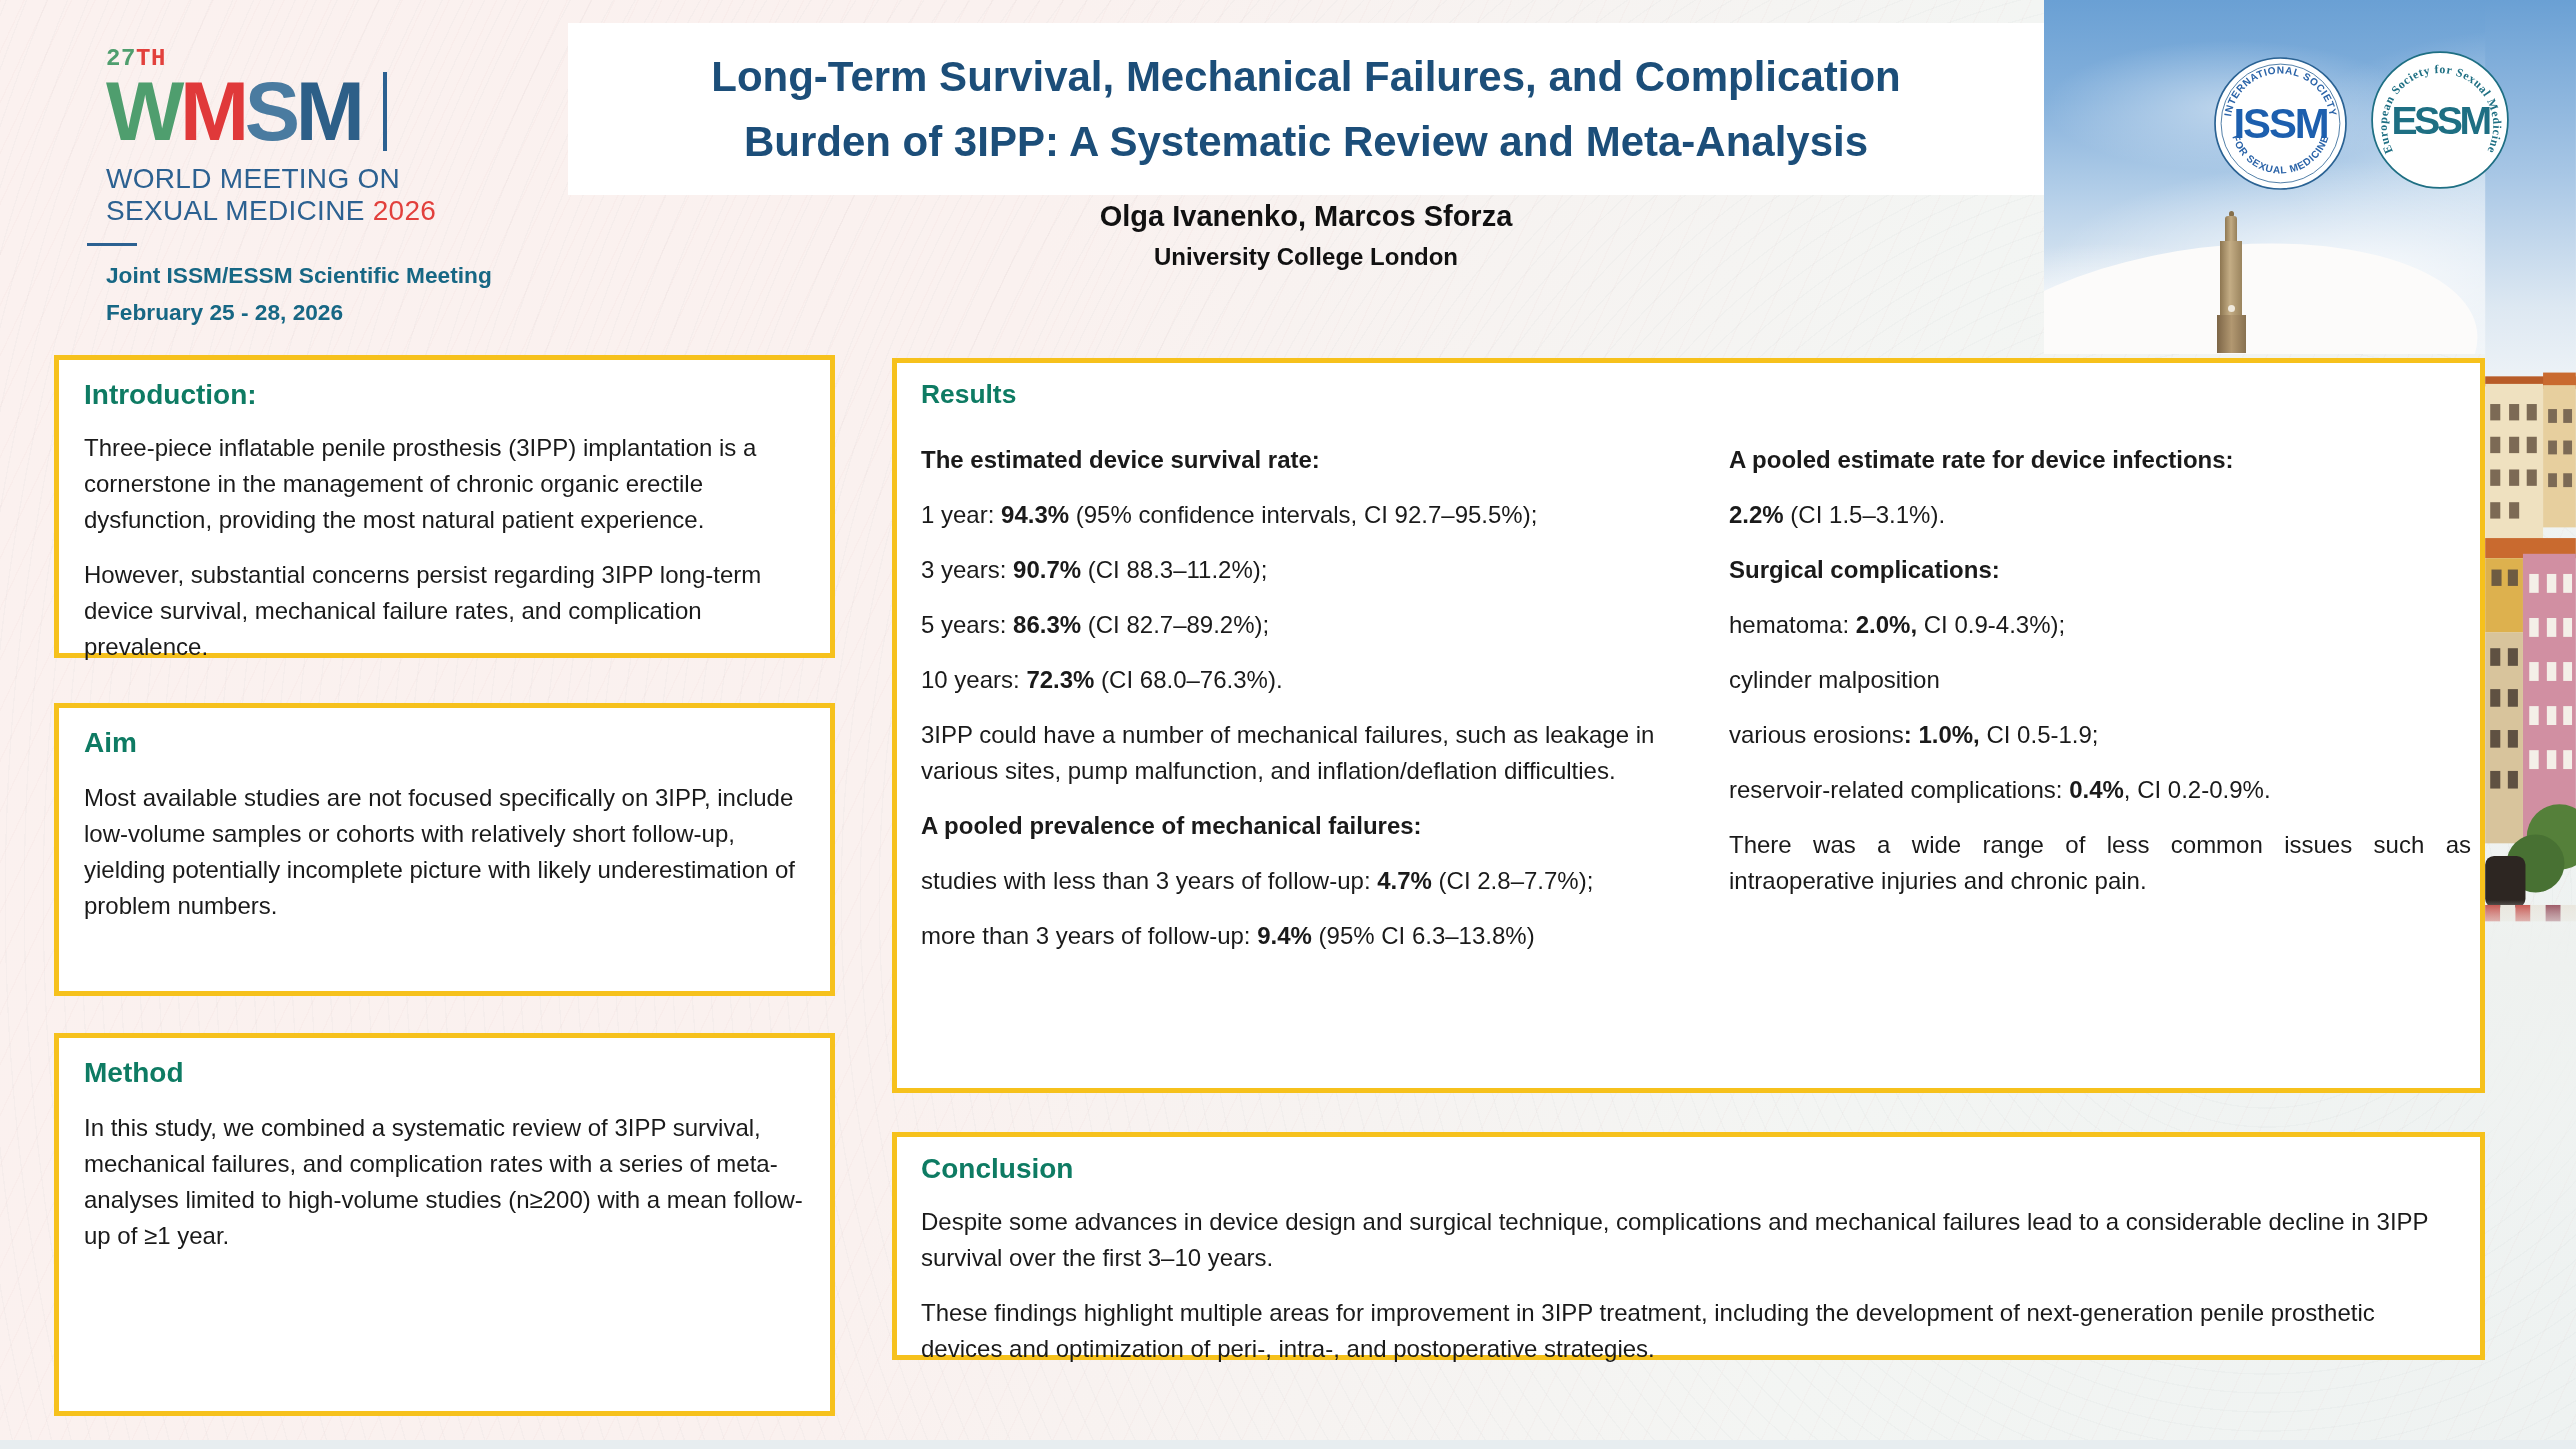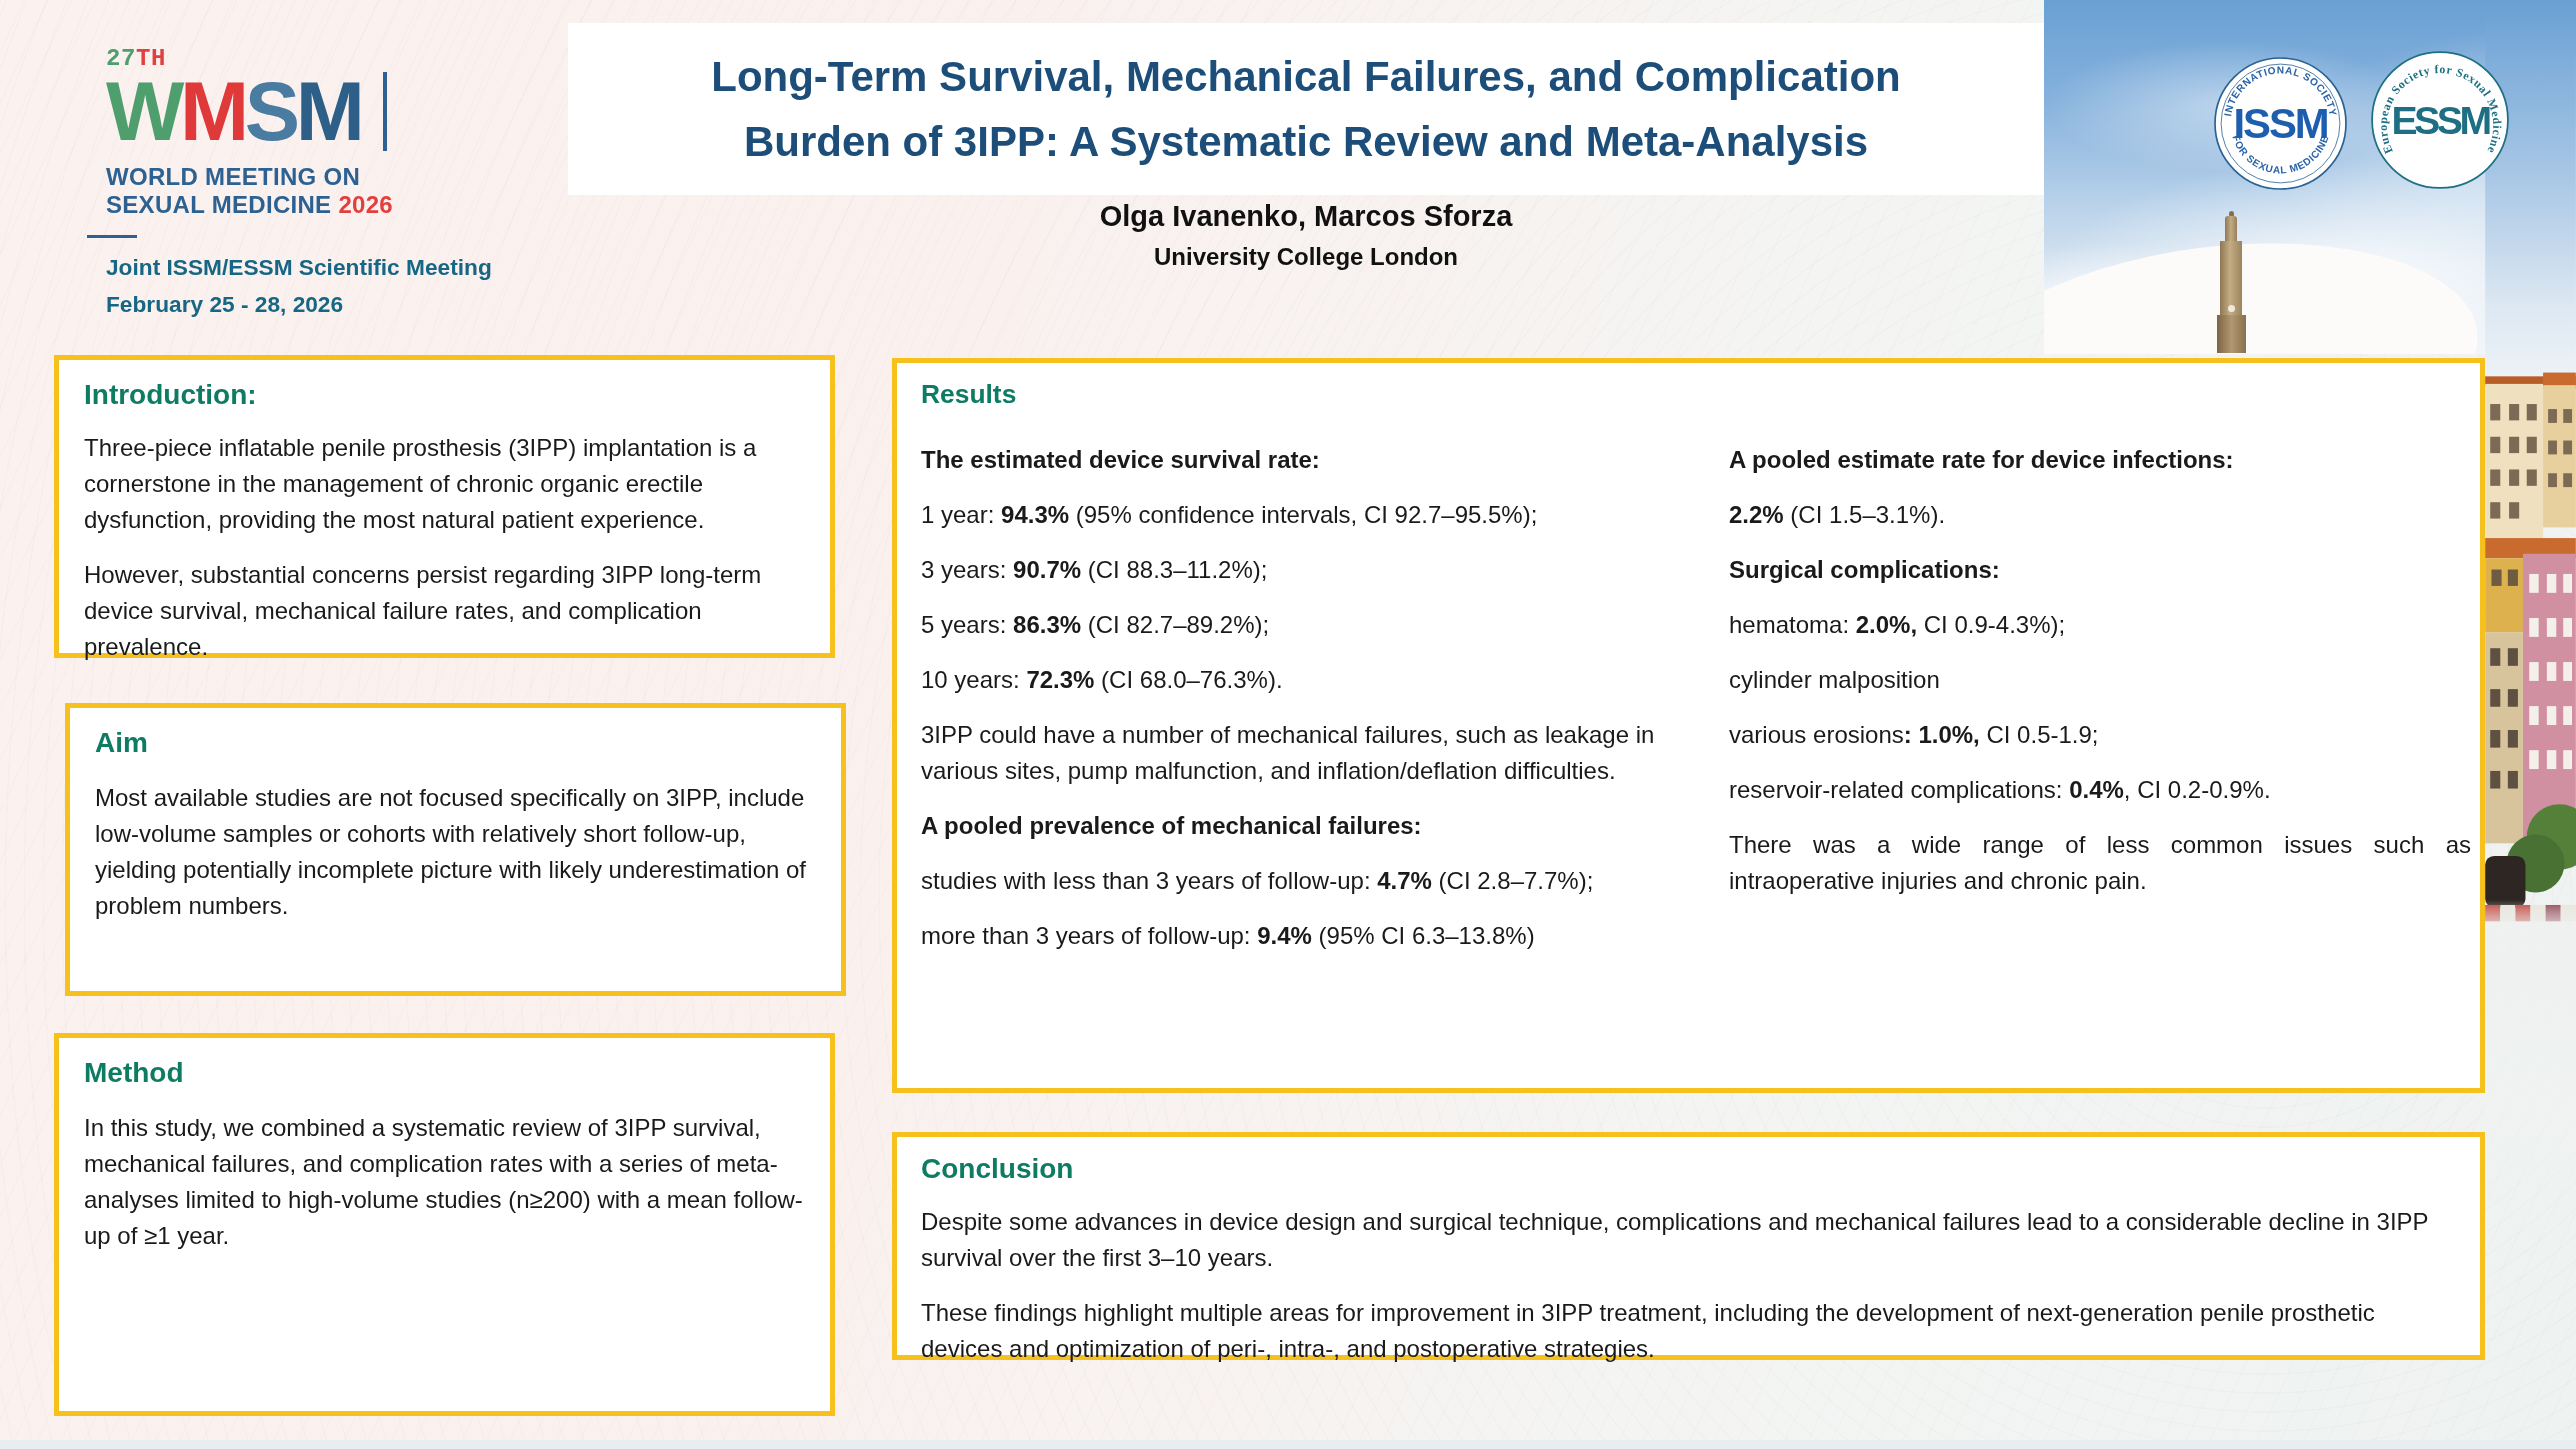--- a/index.html
+++ b/index.html
@@ -57,40 +57,40 @@
   .essm-center{ font-family:"Liberation Sans",sans-serif; font-size:56px; font-weight:bold; fill:#1e6f83; letter-spacing:-5px; }
 
   
   .brand { position:absolute; left:106px; top:45px; z-index:4; }
   .edition { font-size:24px; font-weight:bold; letter-spacing:0.6px;font-family:Liberation Mono, monospace; }
   .green { color:#4f9e6e; } .red { color:#e2403c; }
   .wordmark-row { display:flex; align-items:flex-start; margin-top:-2.5px; }
   .wordmark { font-size:83px; font-weight:bold; letter-spacing:-4.4px; line-height:1; }
   .wm-w { color:#4f9e6e; } .wm-m1 { color:#e0393a; } .wm-s { color:#4a7ba0; } .wm-m2 { color:#2d5f88; }
   .vbar { width:3.8px; height:79px; background:#2c6191; margin-left:22.7px; margin-top:2.5px; }
-  .brand-line1, .brand-line2 { font-size:24px; font-weight:bold; color:#2c6191; letter-spacing:0.3px; }
+  .brand-line1, .brand-line2 { font-size:28px; font-weight:normal; color:#2c6191; letter-spacing:0.3px; }
   .brand-line1 { margin-top:10px; }
   .brand-divider { width:50px; height:3.1px; background:#2c6191; margin:16.4px 0 0 -19px; }
   .brand-meeting { font-size:22.7px; font-weight:bold; color:#176784; margin-top:16.4px; }
   .brand-dates   { font-size:22.7px; font-weight:bold; color:#176784; margin-top:10px; }
 
   
   .titlebox {
     position:absolute; left:568px; top:23px; width:1476px; height:172px; background:#ffffff; z-index:4;
     display:flex; flex-direction:column; justify-content:center; text-align:center;
   }
   .title-line { font-size:42px; font-weight:bold; color:#1c4e79; line-height:1.55; }
   .authors-wrap { position:absolute; left:568px; top:200px; width:1476px; text-align:center; z-index:4; }
   .authors { font-size:29px; font-weight:bold; color:#111; }
   .affiliation { font-size:24px; font-weight:bold; color:#111; margin-top:10px; }
 
   
   .box { position:absolute; background:#ffffff; border:5px solid #f6c11c; box-sizing:border-box; z-index:4; }
   .intro  { left:54px;  top:355px;  width:781px; height:303px; padding:19px 25px; }
-  .aim    { left:65px;  top:703px; width:781px; height:293px; padding:19px 25px; }
+  .aim    { left:54px;  top:703px; width:781px; height:293px; padding:19px 25px; }
   .method { left:54px;  top:1033px; width:781px; height:383px; padding:19px 25px; }
   .results    { left:892px; top:358px;  width:1593px; height:735px; padding:16.4px 24px; }
   .conclusion { left:892px; top:1132px; width:1593px; height:228px;  padding:16.4px 24px; }
   h2.teal { color:#0e7b63; font-size:28px; margin:0; font-weight:bold; }
   .results h2.teal { font-size:26.4px; }
   .box p { font-size:24px; line-height:1.5; margin:19px 0 0 0; }
   .aim p, .method p { margin-top:21.4px; }
   .rcol-left  { position:absolute; left:24px;   top:60px; width:799px; }
   .rcol-right { position:absolute; left:832px; top:60px; width:742px; }
   .rline { font-size:24px; line-height:1.5; margin:0 0 13.2px 0; }

